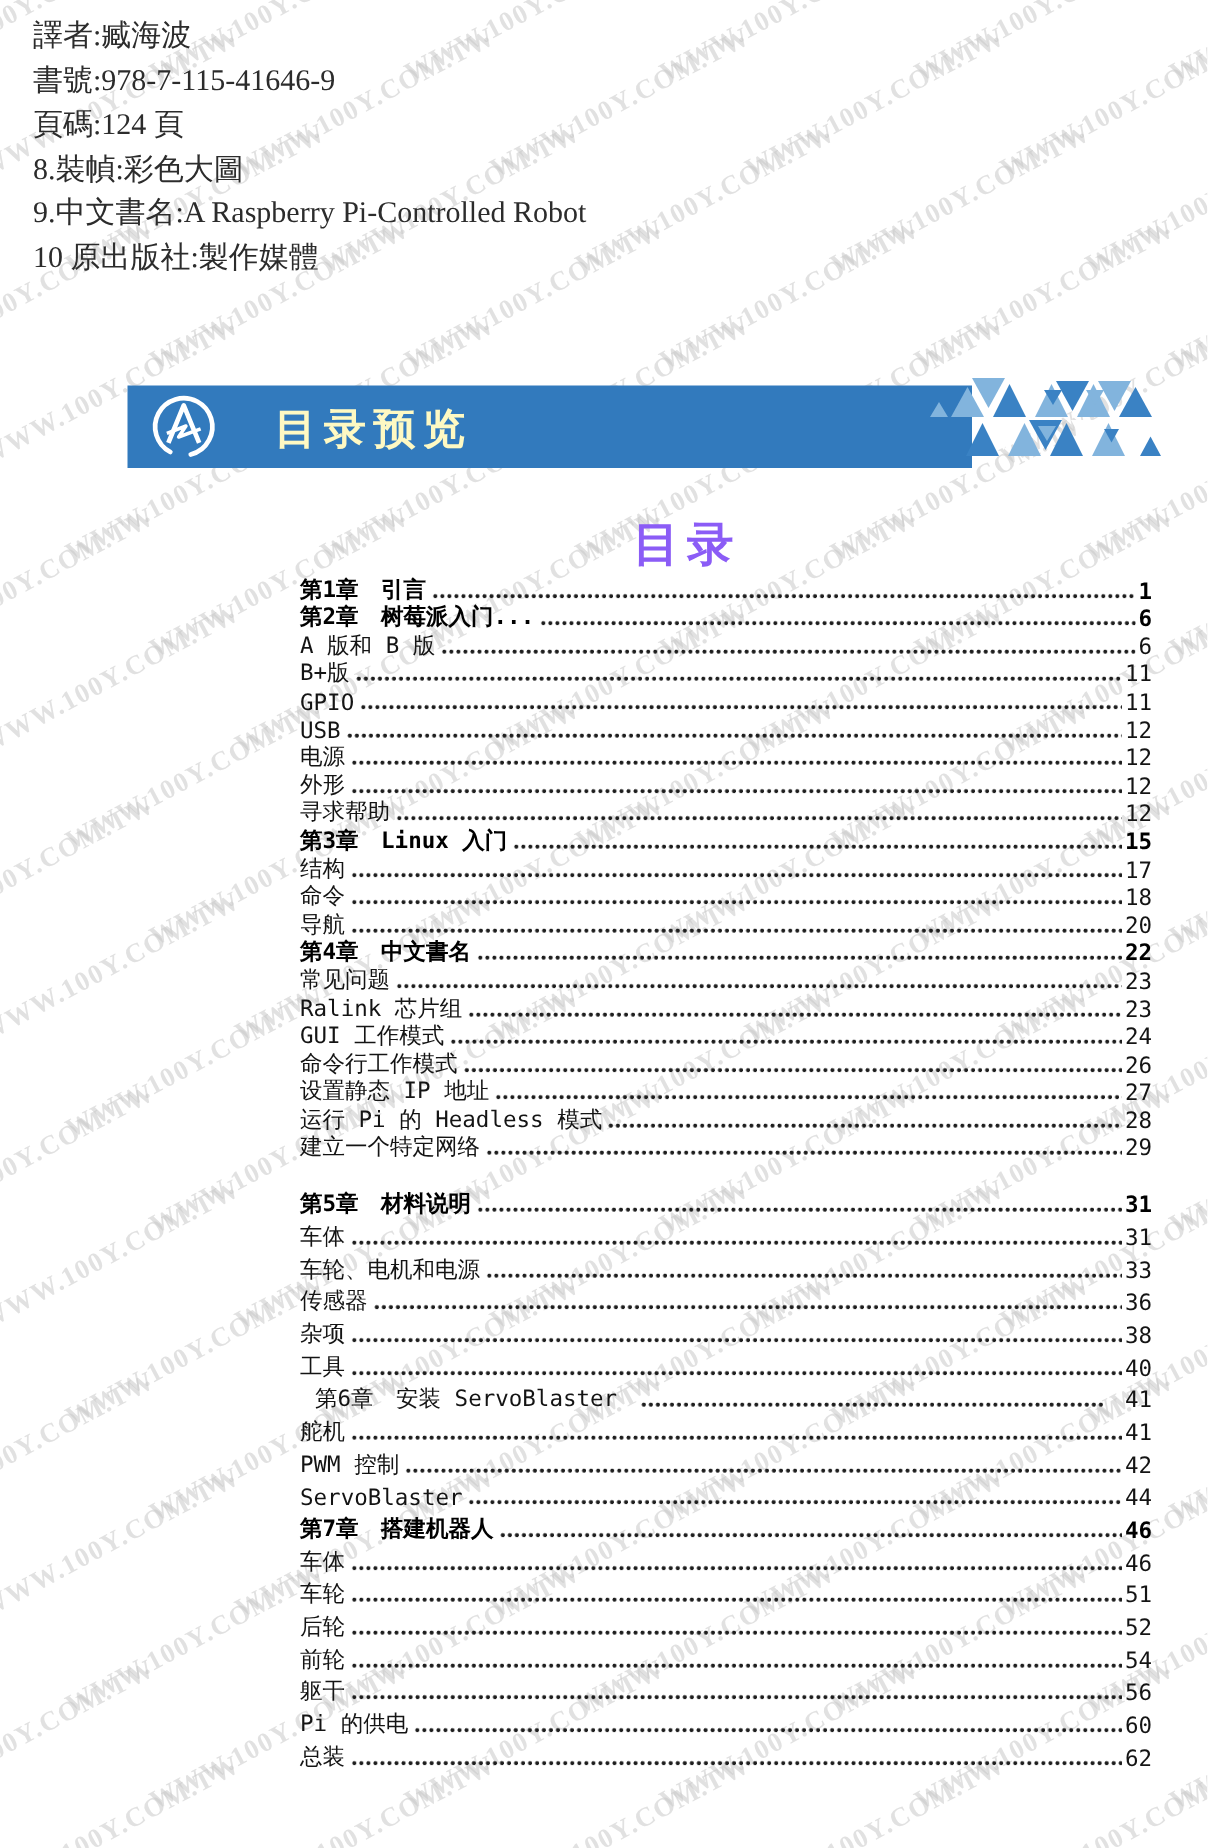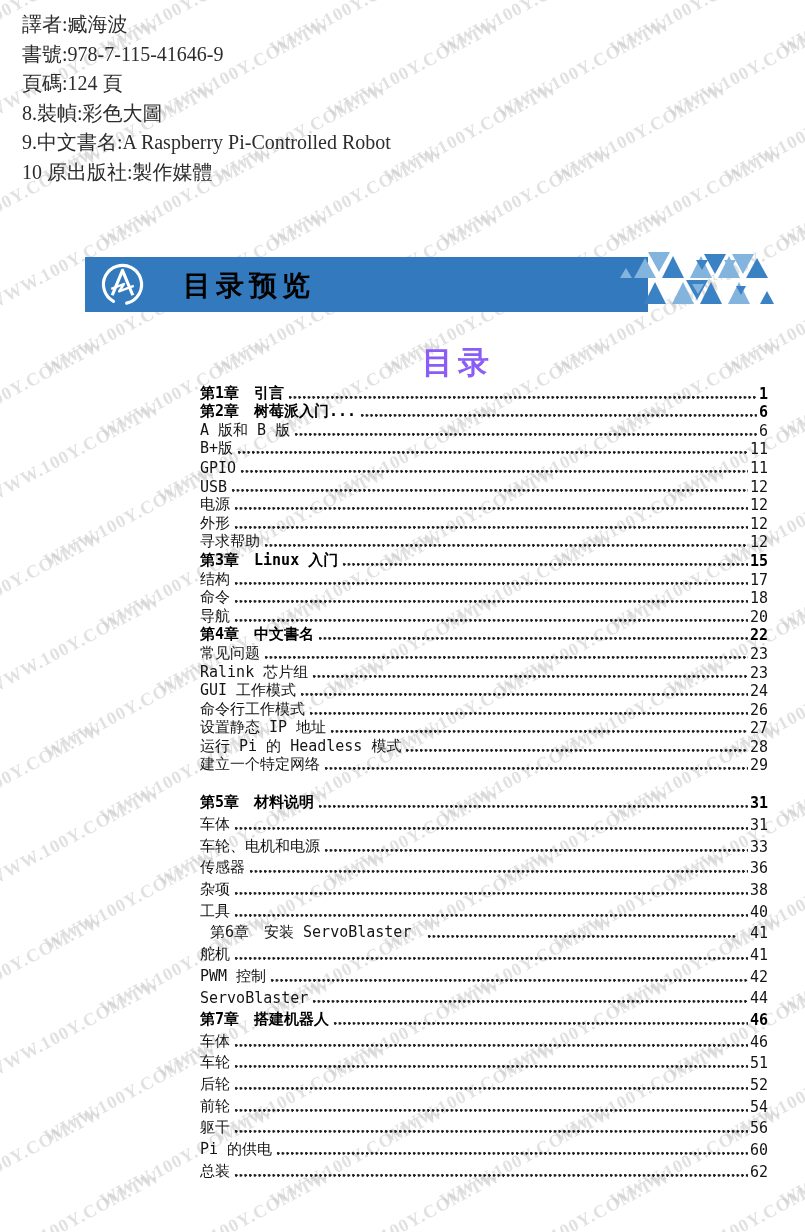--- a/index.html
+++ b/index.html
@@ -11,21 +11,21 @@
   .content{position:absolute;left:0;top:0;width:790px;height:1232px;z-index:2;}
 
   
   .meta{position:absolute;left:22px;top:10px;font-family:"Liberation Serif","DejaVu Serif",serif;
         font-size:20px;color:#2c2c2c;line-height:29.5px;}
   .meta-line{white-space:nowrap;}
 
   
   .banner{position:absolute;left:85px;top:257px;width:563px;height:55px;background:#327abd;}
   .logo{position:absolute;left:15px;top:5px;width:45px;height:45px;}
-  .banner-title{position:absolute;left:98px;top:10px;color:#000000;font-size:28px;font-weight:700;
+  .banner-title{position:absolute;left:98px;top:10px;color:#fef9c3;font-size:28px;font-weight:700;
         letter-spacing:5px;font-family:Liberation Sans, sans-serif;white-space:nowrap;}
   .tri-decoration{position:absolute;left:618px;top:252px;width:160px;height:62px;z-index:3;}
 
   
   .toc-title{position:absolute;left:200px;top:342px;width:568px;text-align:center;
         font-family:"Liberation Serif","DejaVu Serif",serif;font-weight:700;font-size:31px;
         color:#8b5cf6;letter-spacing:5px;transform:translateX(-26px);}
   .toc{position:absolute;left:200px;top:384px;width:568px;
         font-family:"DejaVu Sans Mono","Liberation Mono",monospace;font-size:15px;color:#141414;}
   .toc-row{display:flex;align-items:flex-end;height:18.6px;}

